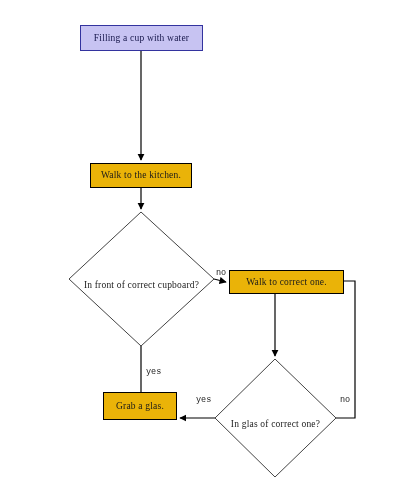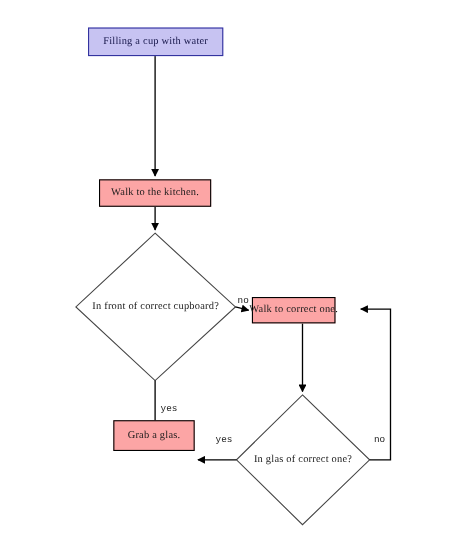--- a/index.html
+++ b/index.html
@@ -24,49 +24,49 @@
     height: 496px;
   }
   
   .node {
     position: absolute;
     box-sizing: border-box;
     display: flex;
     align-items: center;
     justify-content: center;
     text-align: center;
-    background: #fca5a5;
+    background: #eab308;
     line-height: 1.1;
   }
   .node-rect {
     border: 1px solid #000000;
   }
   .node-start {
     border: 1px solid #33339f;
     background: #c7c3f2;
     color: #16164a;
   }
   .node-label {
     white-space: nowrap;
     font-size: 9.5px;
     letter-spacing: 0.02em;
   }
   
   #node-start        { left: 80px;  top: 25px;  width: 123px; height: 26px; }
   #node-walk-kitchen { left: 90px;  top: 163px; width: 102px; height: 25px; }
-  #node-walk-correct { left: 229px; top: 270px; width: 76px;  height: 24px; align-items: center; }
-  #node-grab-glass   { left: 103px; top: 382px; width: 74px;  height: 28px; }
+  #node-walk-correct { left: 229px; top: 270px; width: 115px;  height: 24px; align-items: center; }
+  #node-grab-glass   { left: 103px; top: 392px; width: 74px;  height: 28px; }
 
   
   .diamond-text {
     position: absolute;
     display: flex;
-    align-items: center;
     justify-content: center;
     pointer-events: none;
+    margin-top: 12px;
   }
   #diamond-cupboard-text { left: 69px;  top: 268px; width: 145px; height: 22px; }
   #diamond-correct-text  { left: 215px; top: 407px; width: 121px; height: 22px; }
 
   
   .edge-label {
     position: absolute;
     font-size: 8.5px;
     color: #1a1a1a;
     white-space: nowrap;

